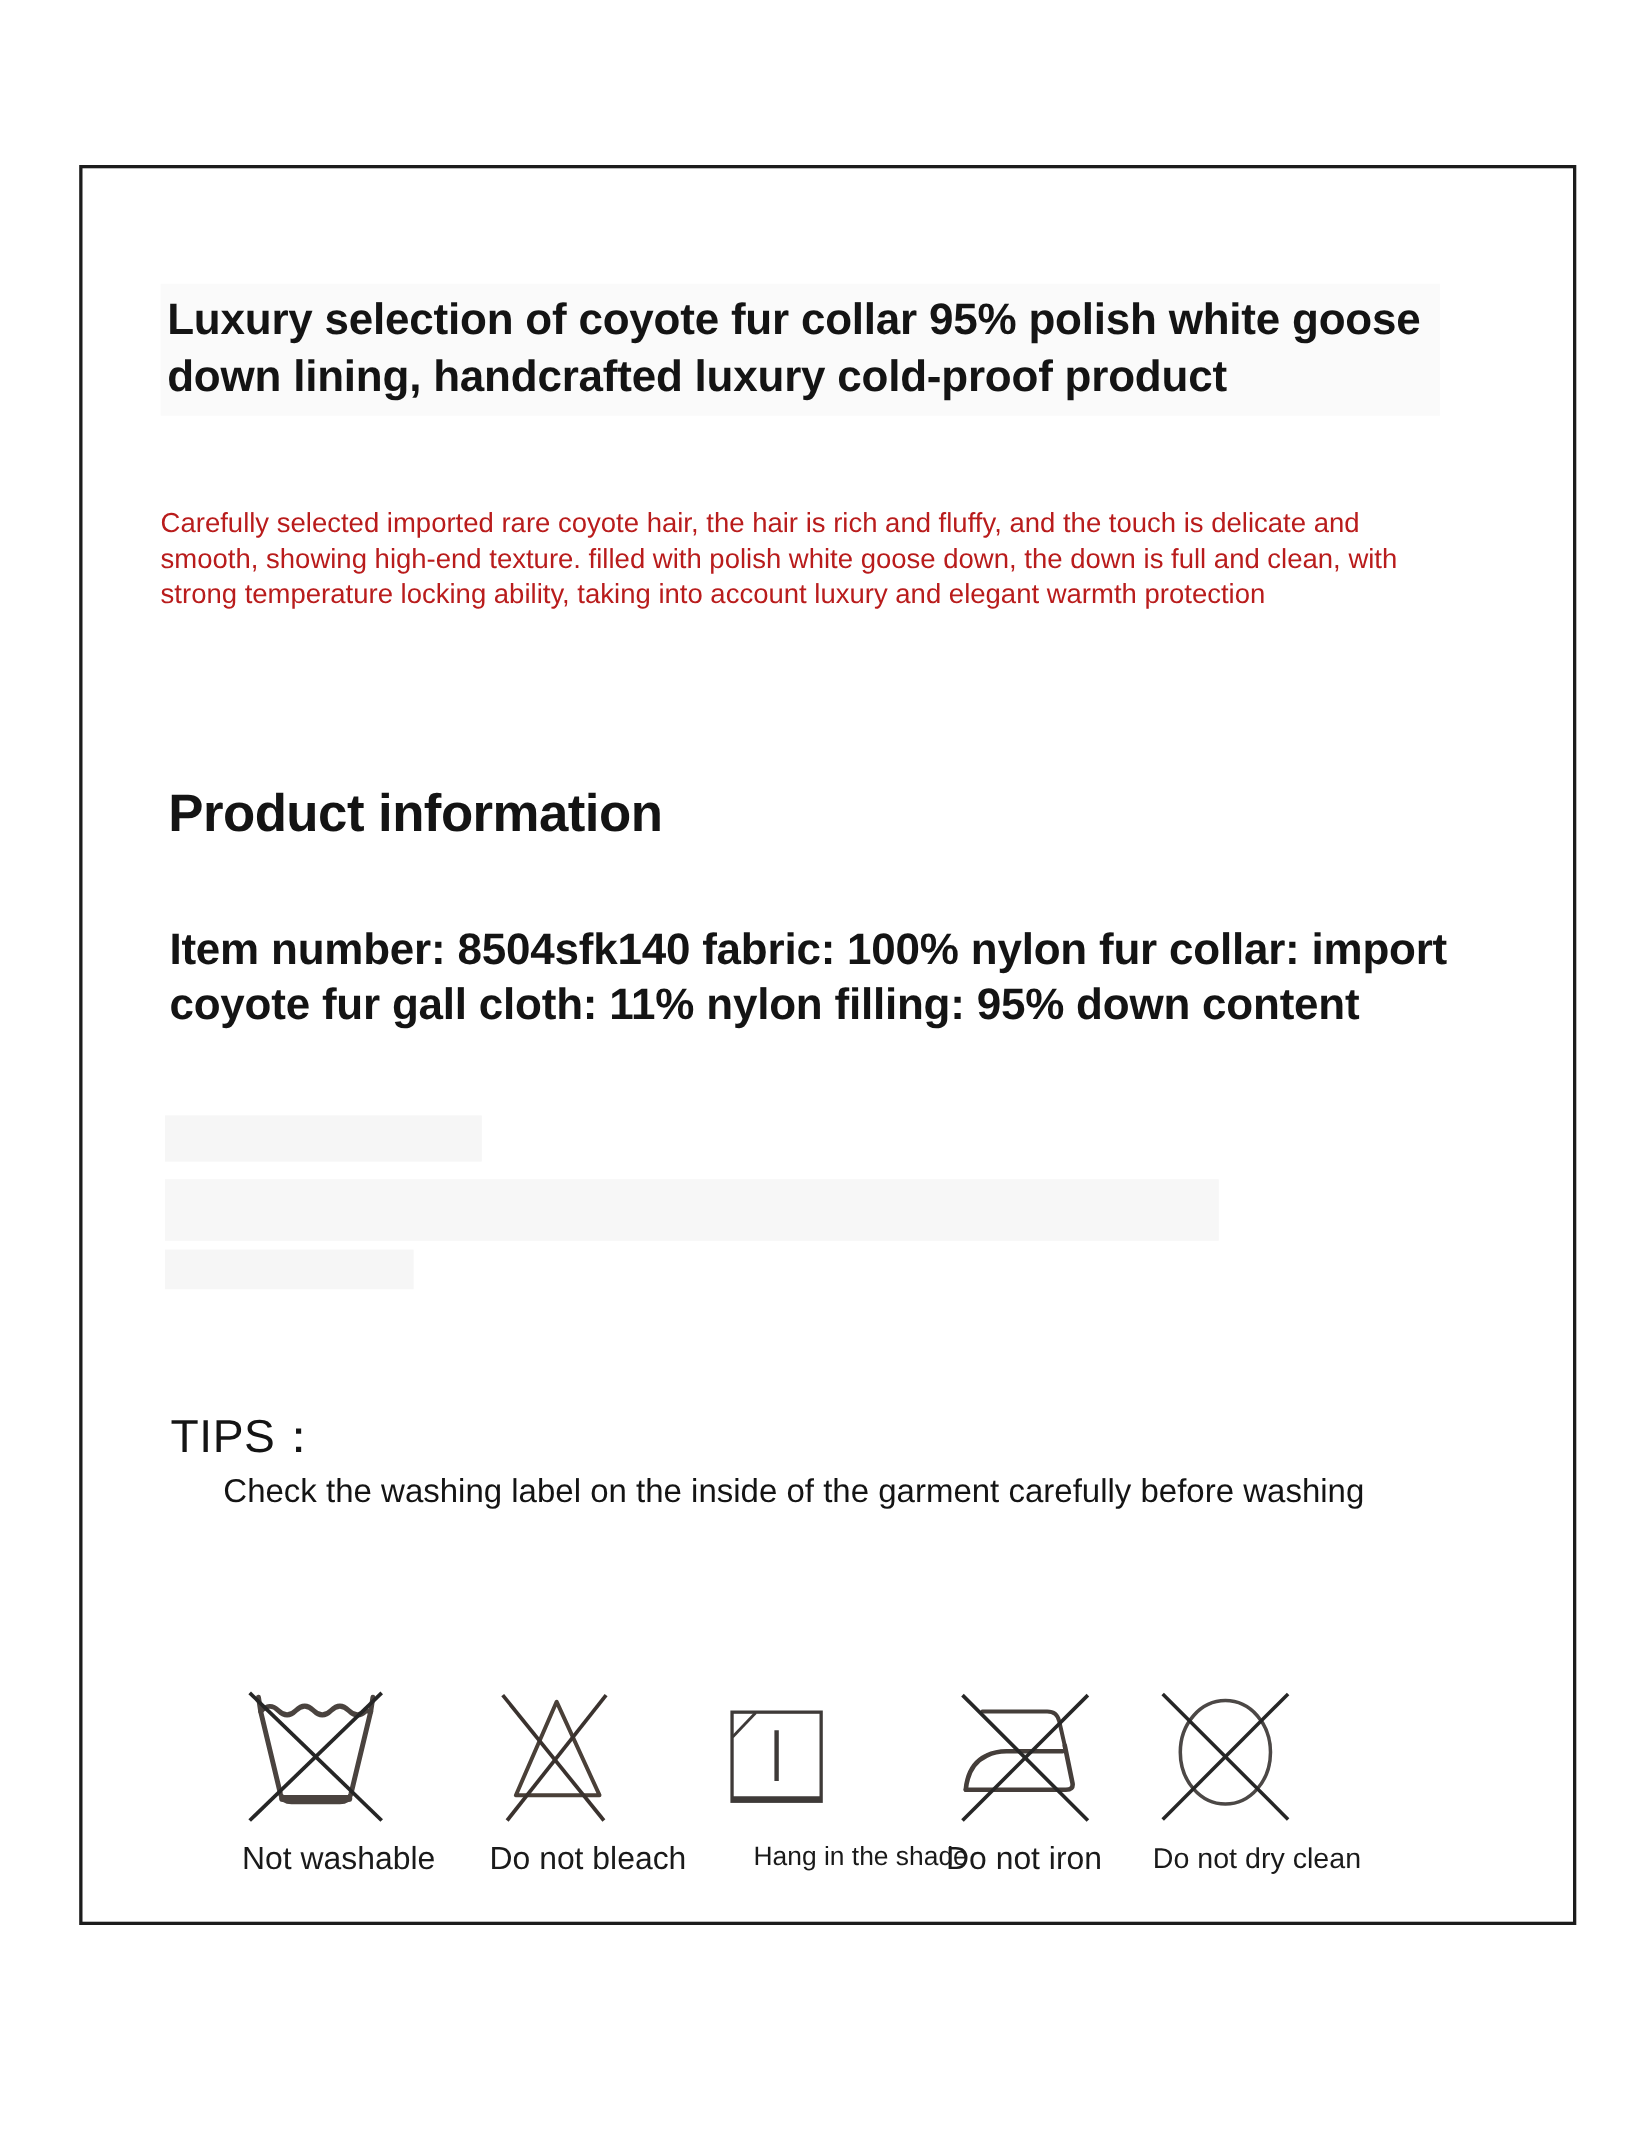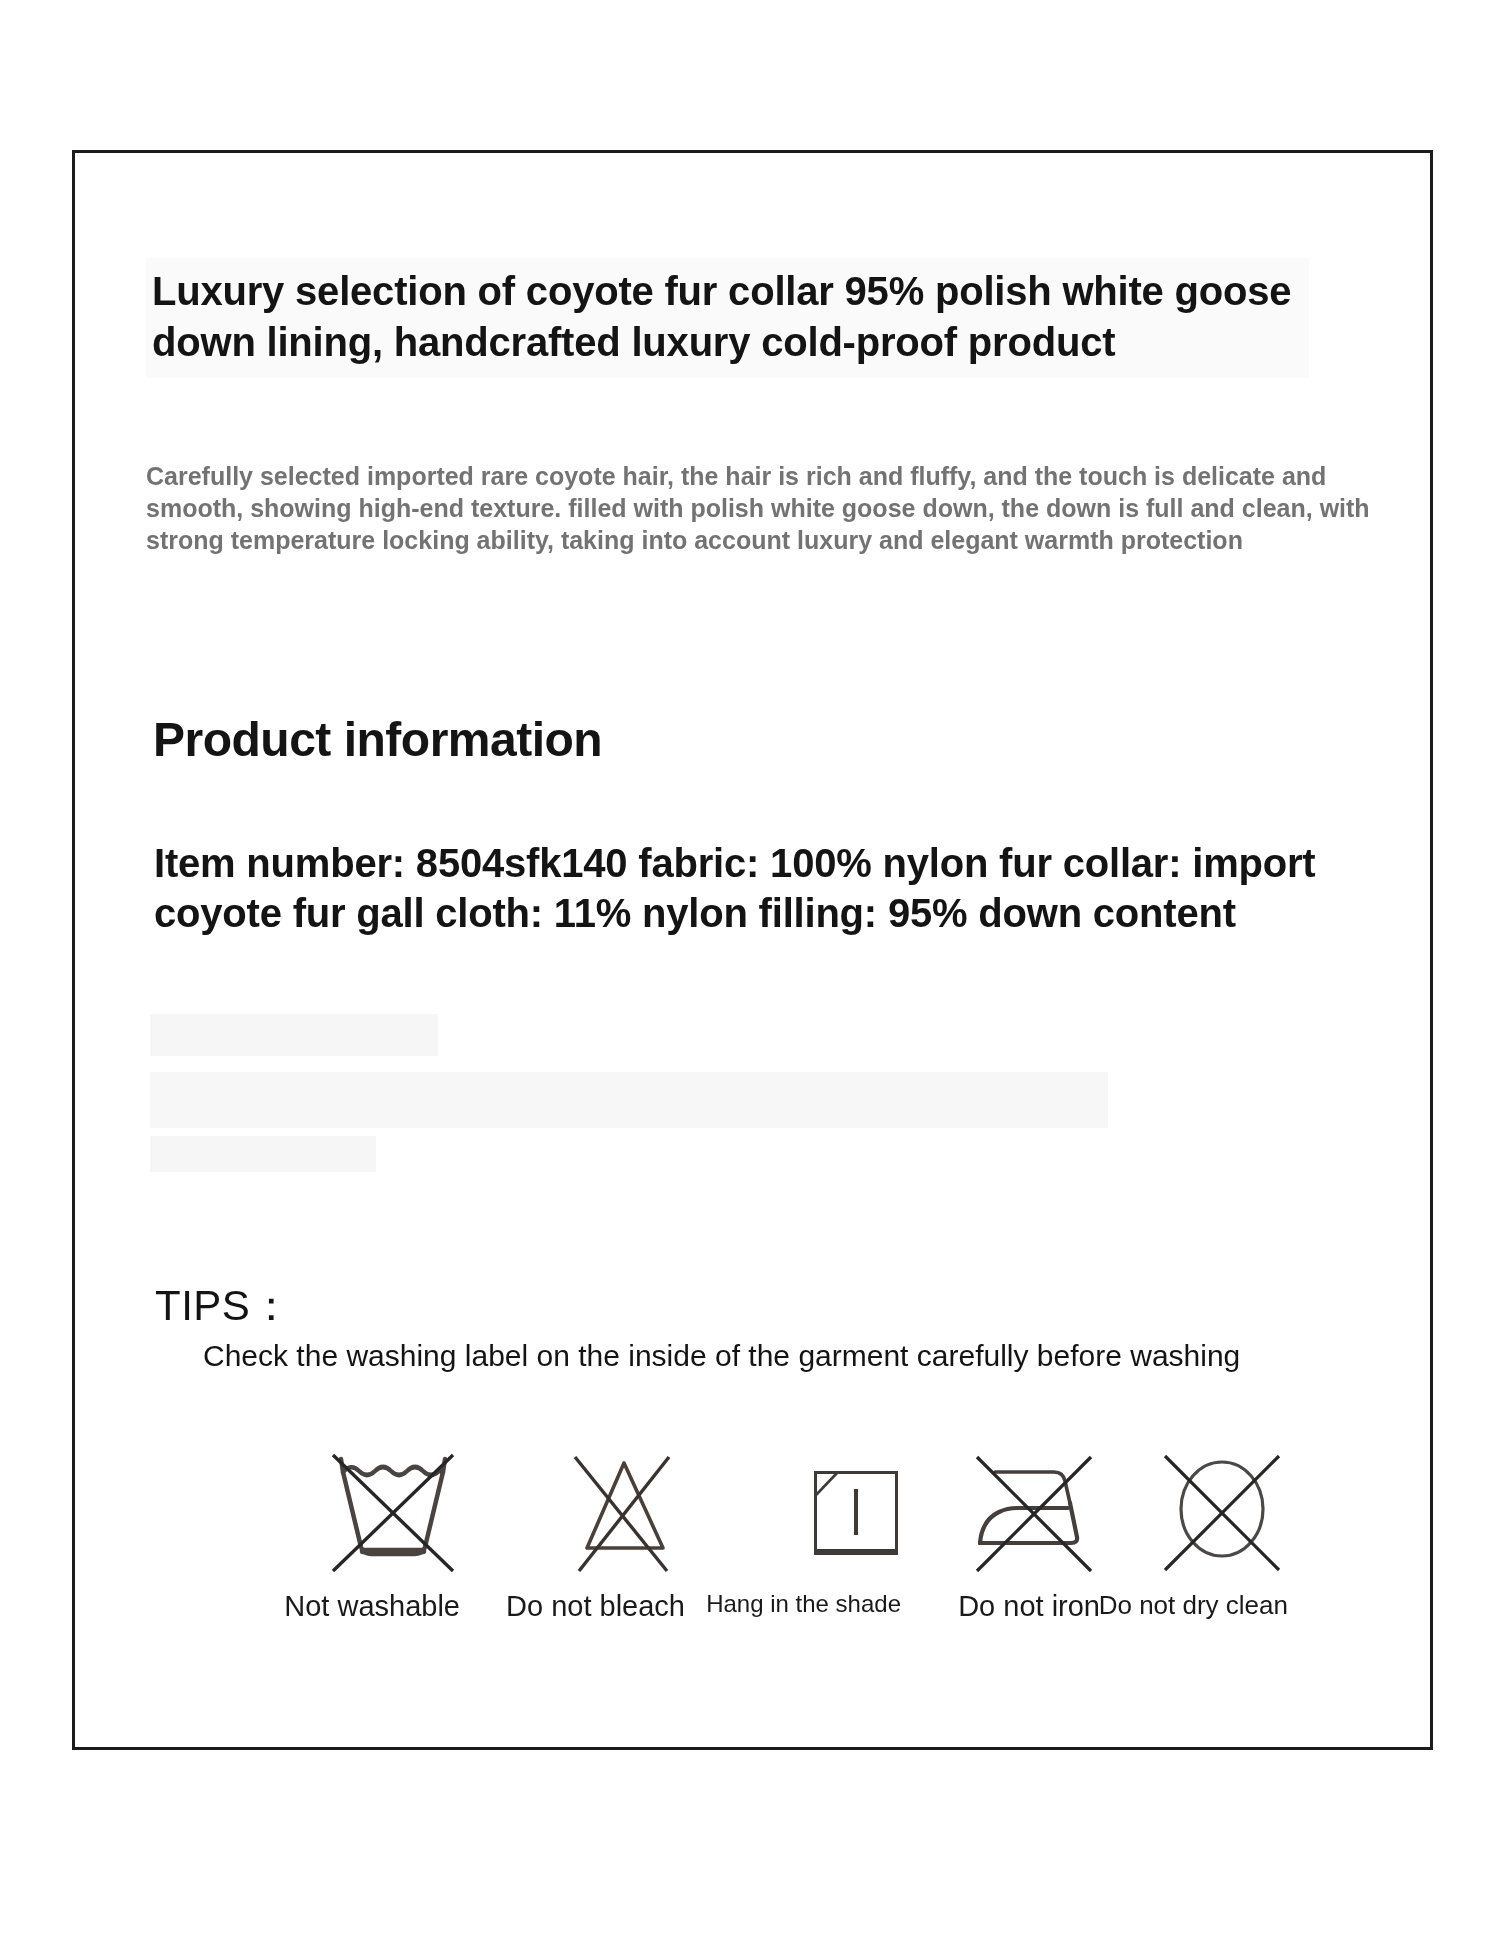--- a/index.html
+++ b/index.html
@@ -11,21 +11,21 @@
     position:absolute;left:72px;top:150px;width:1361px;height:1600px;
     box-sizing:border-box;border:3px solid #1c1c1c;background:#ffffff;
   }
   .title{
     position:absolute;left:146px;top:258px;
     font-size:40px;line-height:51px;font-weight:600;letter-spacing:-0.2px;
     background:#fafafa;padding:8px 18px 10px 6px;display:inline-block;
   }
   .description{
     position:absolute;left:146px;top:460px;
-    font-size:25px;line-height:32px;font-weight:700;color:#737373;
+    font-size:25px;line-height:32px;font-weight:400;color:#b91c1c;
   }
   .product-heading{
     position:absolute;left:153px;top:712px;
     font-size:48px;line-height:56px;font-weight:700;letter-spacing:-0.5px;
   }
   .item-details{
     position:absolute;left:154px;top:838px;
     font-size:40px;line-height:50px;font-weight:600;letter-spacing:-0.2px;
   }
   .ghost{position:absolute;background:#f6f6f6;}
@@ -34,22 +34,22 @@
   .ghost-c{left:150px;top:1136px;width:226px;height:36px;}
   .tips-heading{
     position:absolute;left:155px;top:1282px;
     font-size:42px;line-height:48px;font-weight:500;letter-spacing:0.5px;
   }
   .tips-note{
     position:absolute;left:155px;top:1338px;
     font-size:30px;line-height:36px;font-weight:400;margin-left:48px;
   }
   .care-item{
-    position:absolute;top:1448px;width:240px;
-    display:flex;flex-direction:column;align-items:flex-end;
+    position:absolute;top:1532px;width:240px;
+    display:flex;flex-direction:column;align-items:flex-start;
   }
   .care-item .icon-box{
     height:130px;display:flex;align-items:center;justify-content:center;
   }
   .care-label{margin-top:12px;font-weight:500;white-space:nowrap;color:#1a1a1a;}
   .label-lg{font-size:29px;}
   .label-sm{font-size:24px;margin-left:24px;}
   .label-md{font-size:26px;}
   .ci-1{left:220px;}
   .ci-2{left:445px;}

